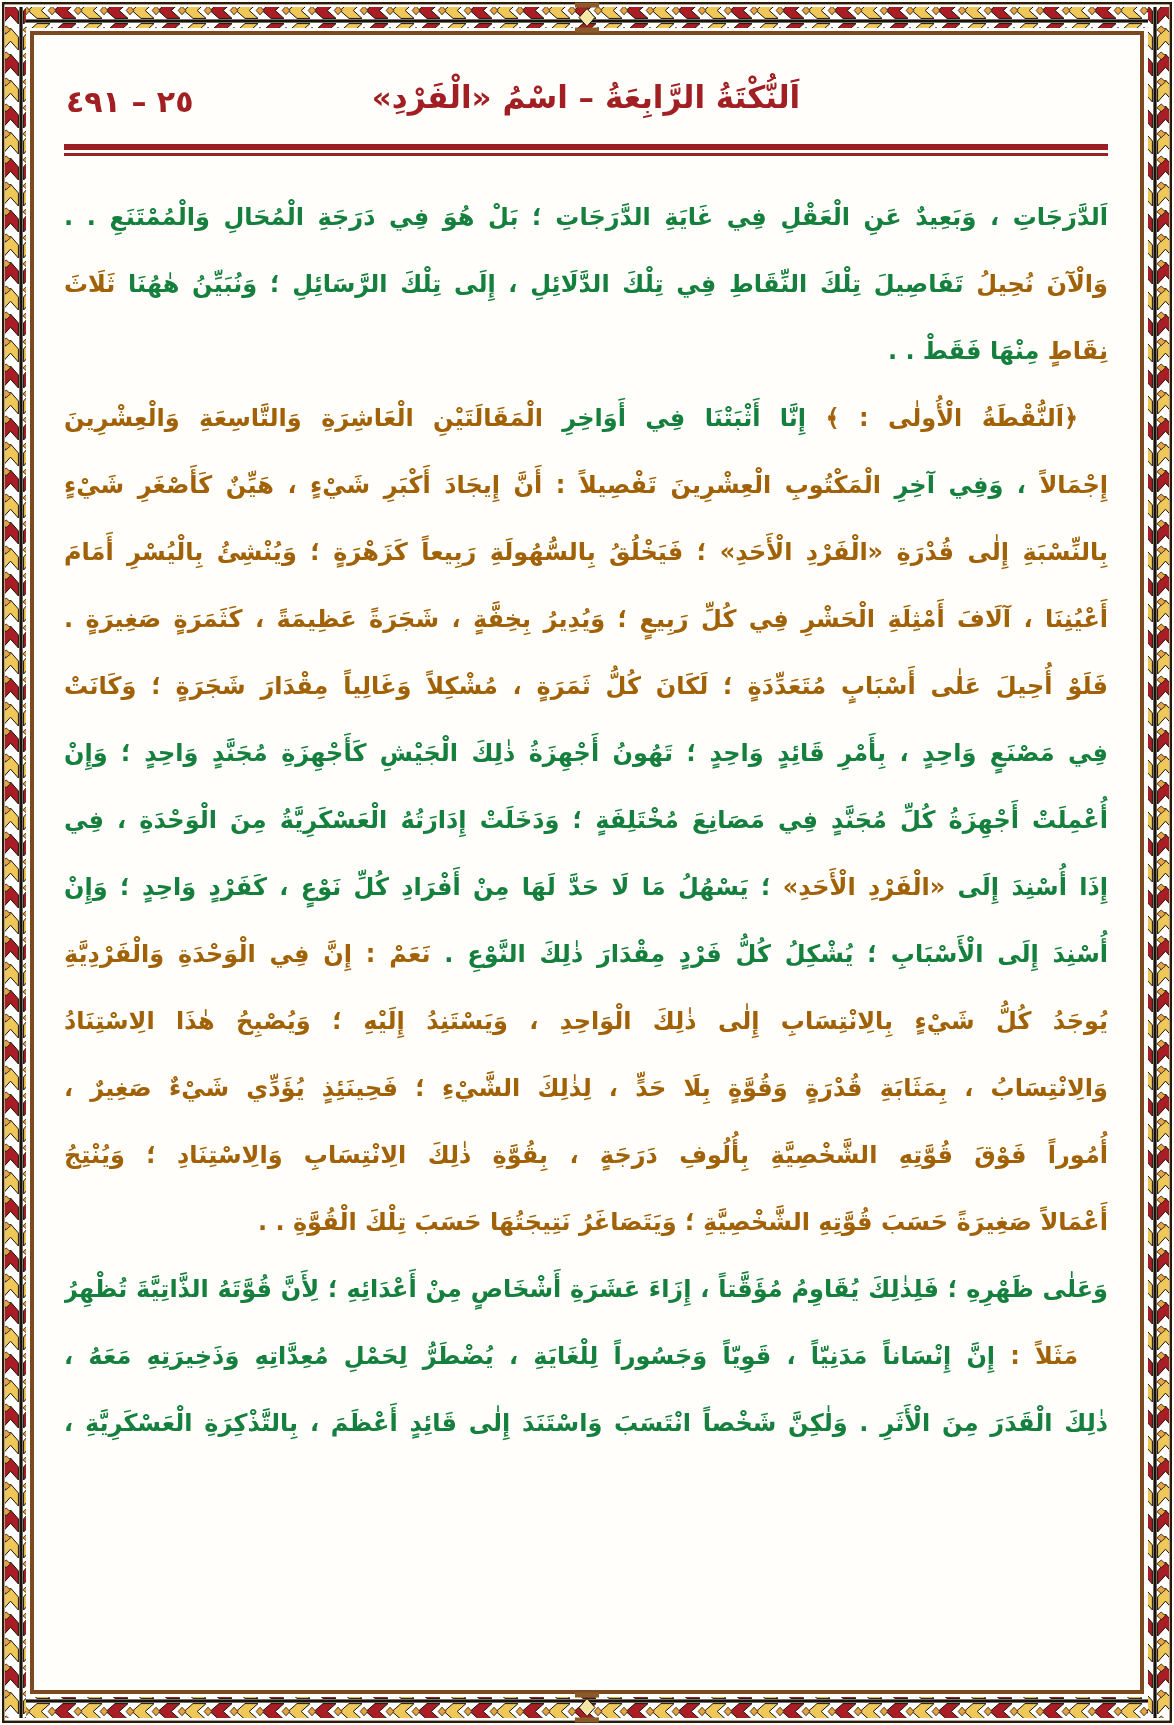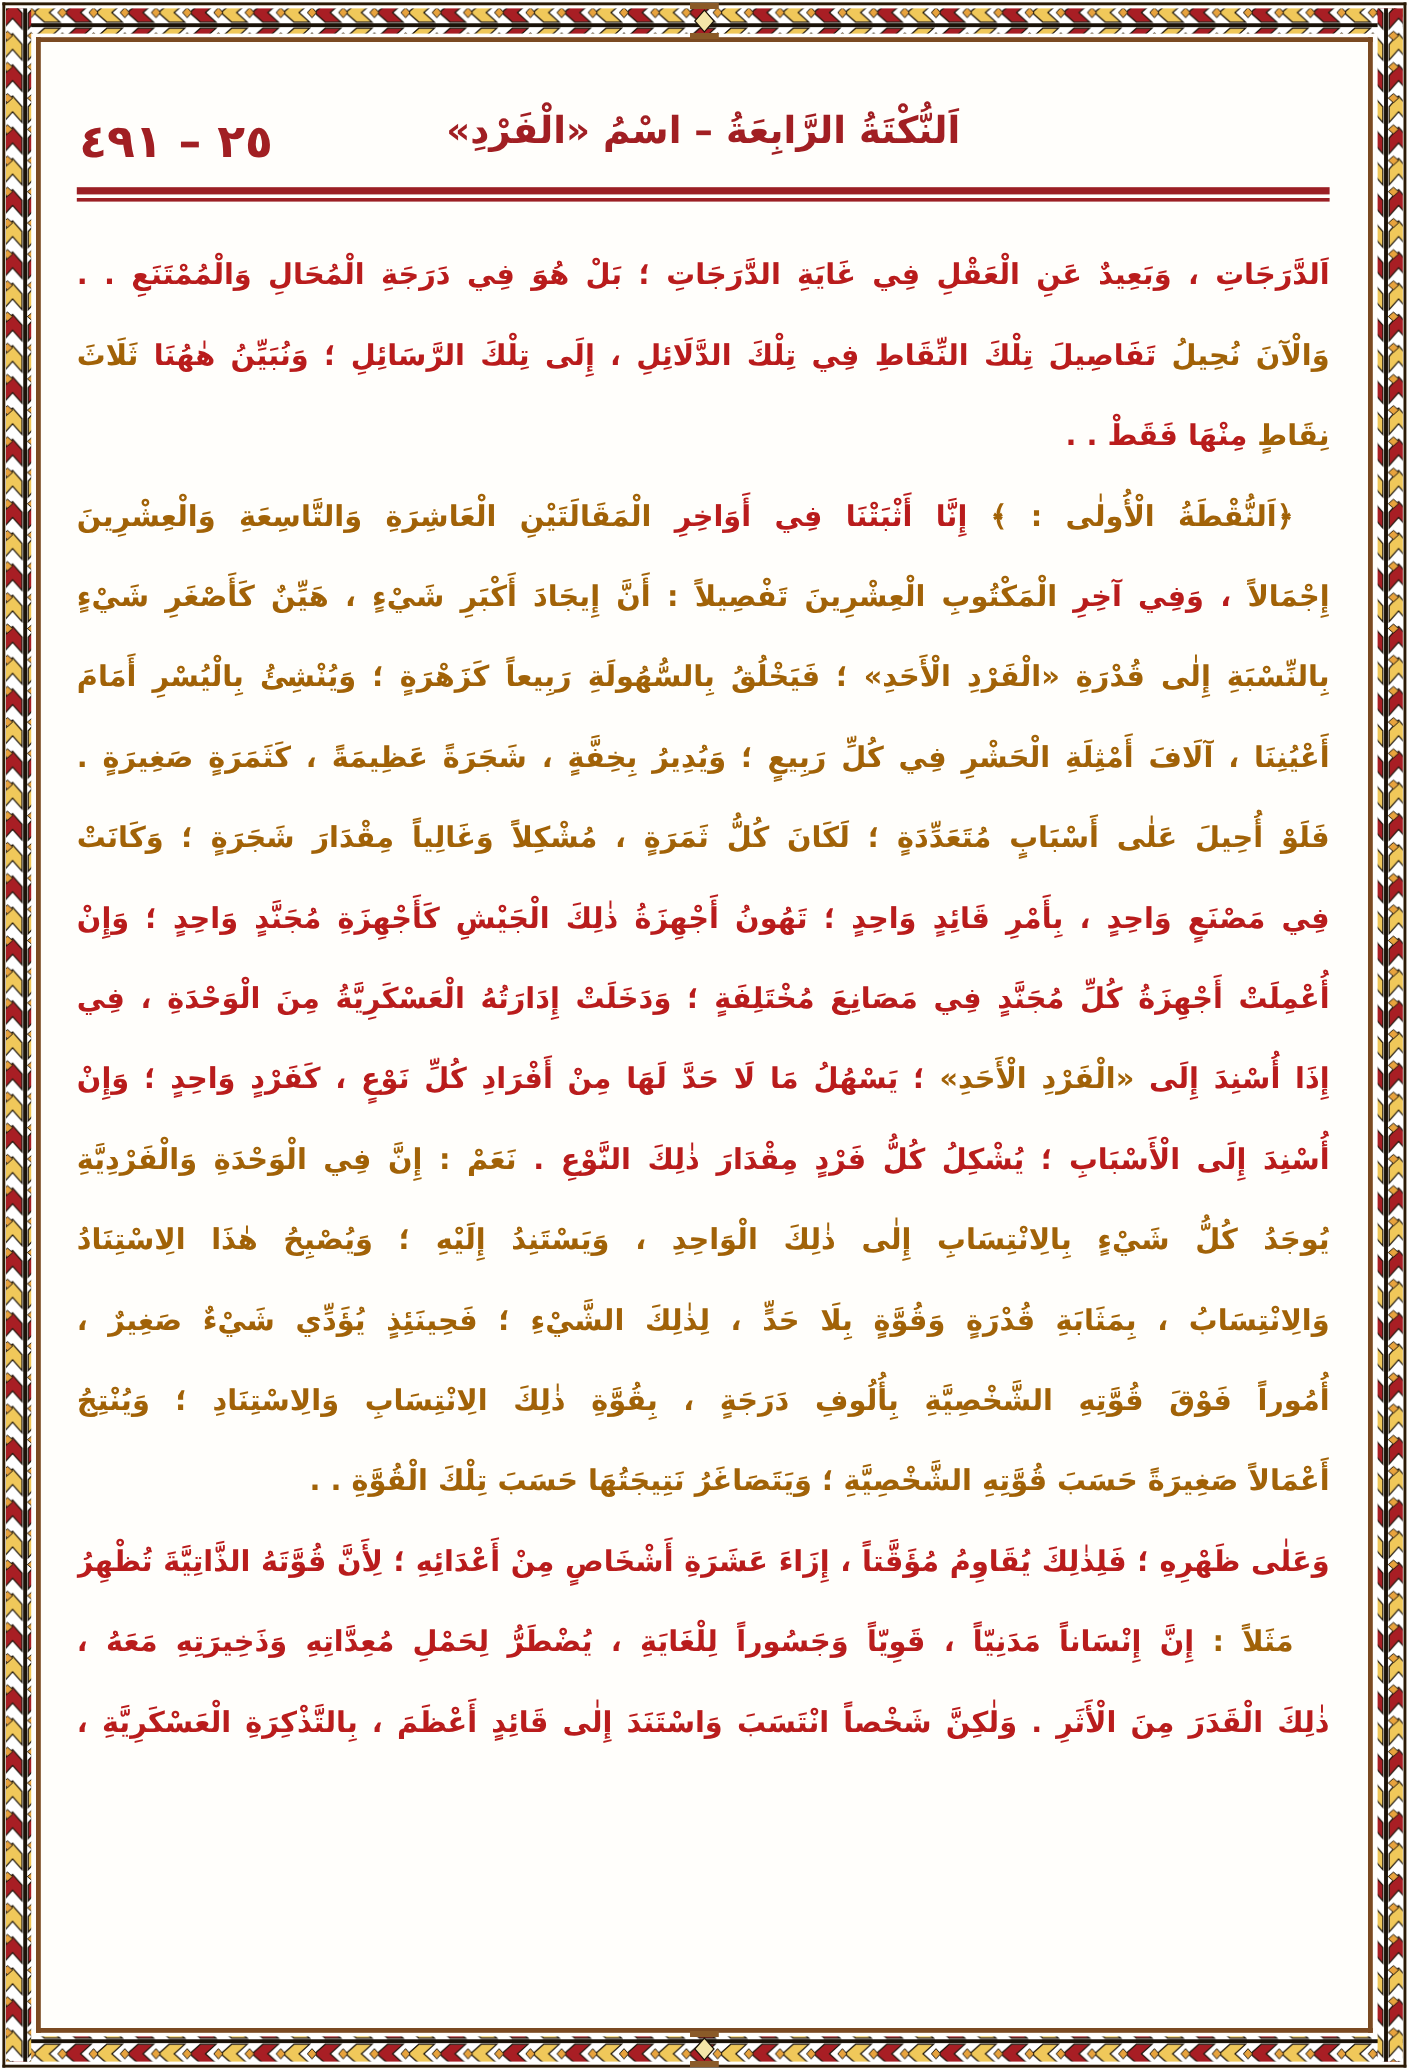--- a/index.html
+++ b/index.html
@@ -11,40 +11,40 @@
     font-family:"DejaVu Sans",sans-serif;
   }
   .frame{position:absolute;left:0;top:0;}
   .content{
     position:absolute;left:64px;right:66px;top:72px;
     direction:rtl;
   }
   .pageheader{position:relative;height:60px;}
   .pageno{
     position:absolute;left:2px;top:8px;
-    color:#a11f23;font-weight:bold;font-size:38px;
+    color:#a11f23;font-weight:bold;font-size:30px;
     direction:rtl;white-space:nowrap;
   }
   .title{
-    margin:16px;text-align:center;
+    margin:4px;text-align:center;
     color:#a11f23;font-weight:bold;font-size:31px;
     line-height:1.4;
   }
   .rule{margin-top:8px;}
   .rule .bar1{height:6px;background:#9b1f24;}
   .rule .bar2{height:3px;background:#9b1f24;margin-top:3px;}
   .bodytext{margin-top:28px;font-size:24px;}
   .line{
     height:67px;line-height:67px;
     overflow:hidden;
     white-space:normal;
   }
   .line.j{text-align:justify;text-align-last:justify;}
   .line.ind{padding-right:30px;}
-  .seg-black{color:#b91c1c;font-weight:bold;}
+  .seg-black{color:#15803d;font-weight:bold;}
   .seg-red{color:#a16207;font-weight:bold;}
 </style>
 </head>
 <body>
 
 <div class="page">
 
   <svg class="frame" width="1174" height="1725" viewBox="0 0 1174 1725" aria-hidden="true">
     <defs>
       <pattern id="chainH" width="52" height="21" patternUnits="userSpaceOnUse">

